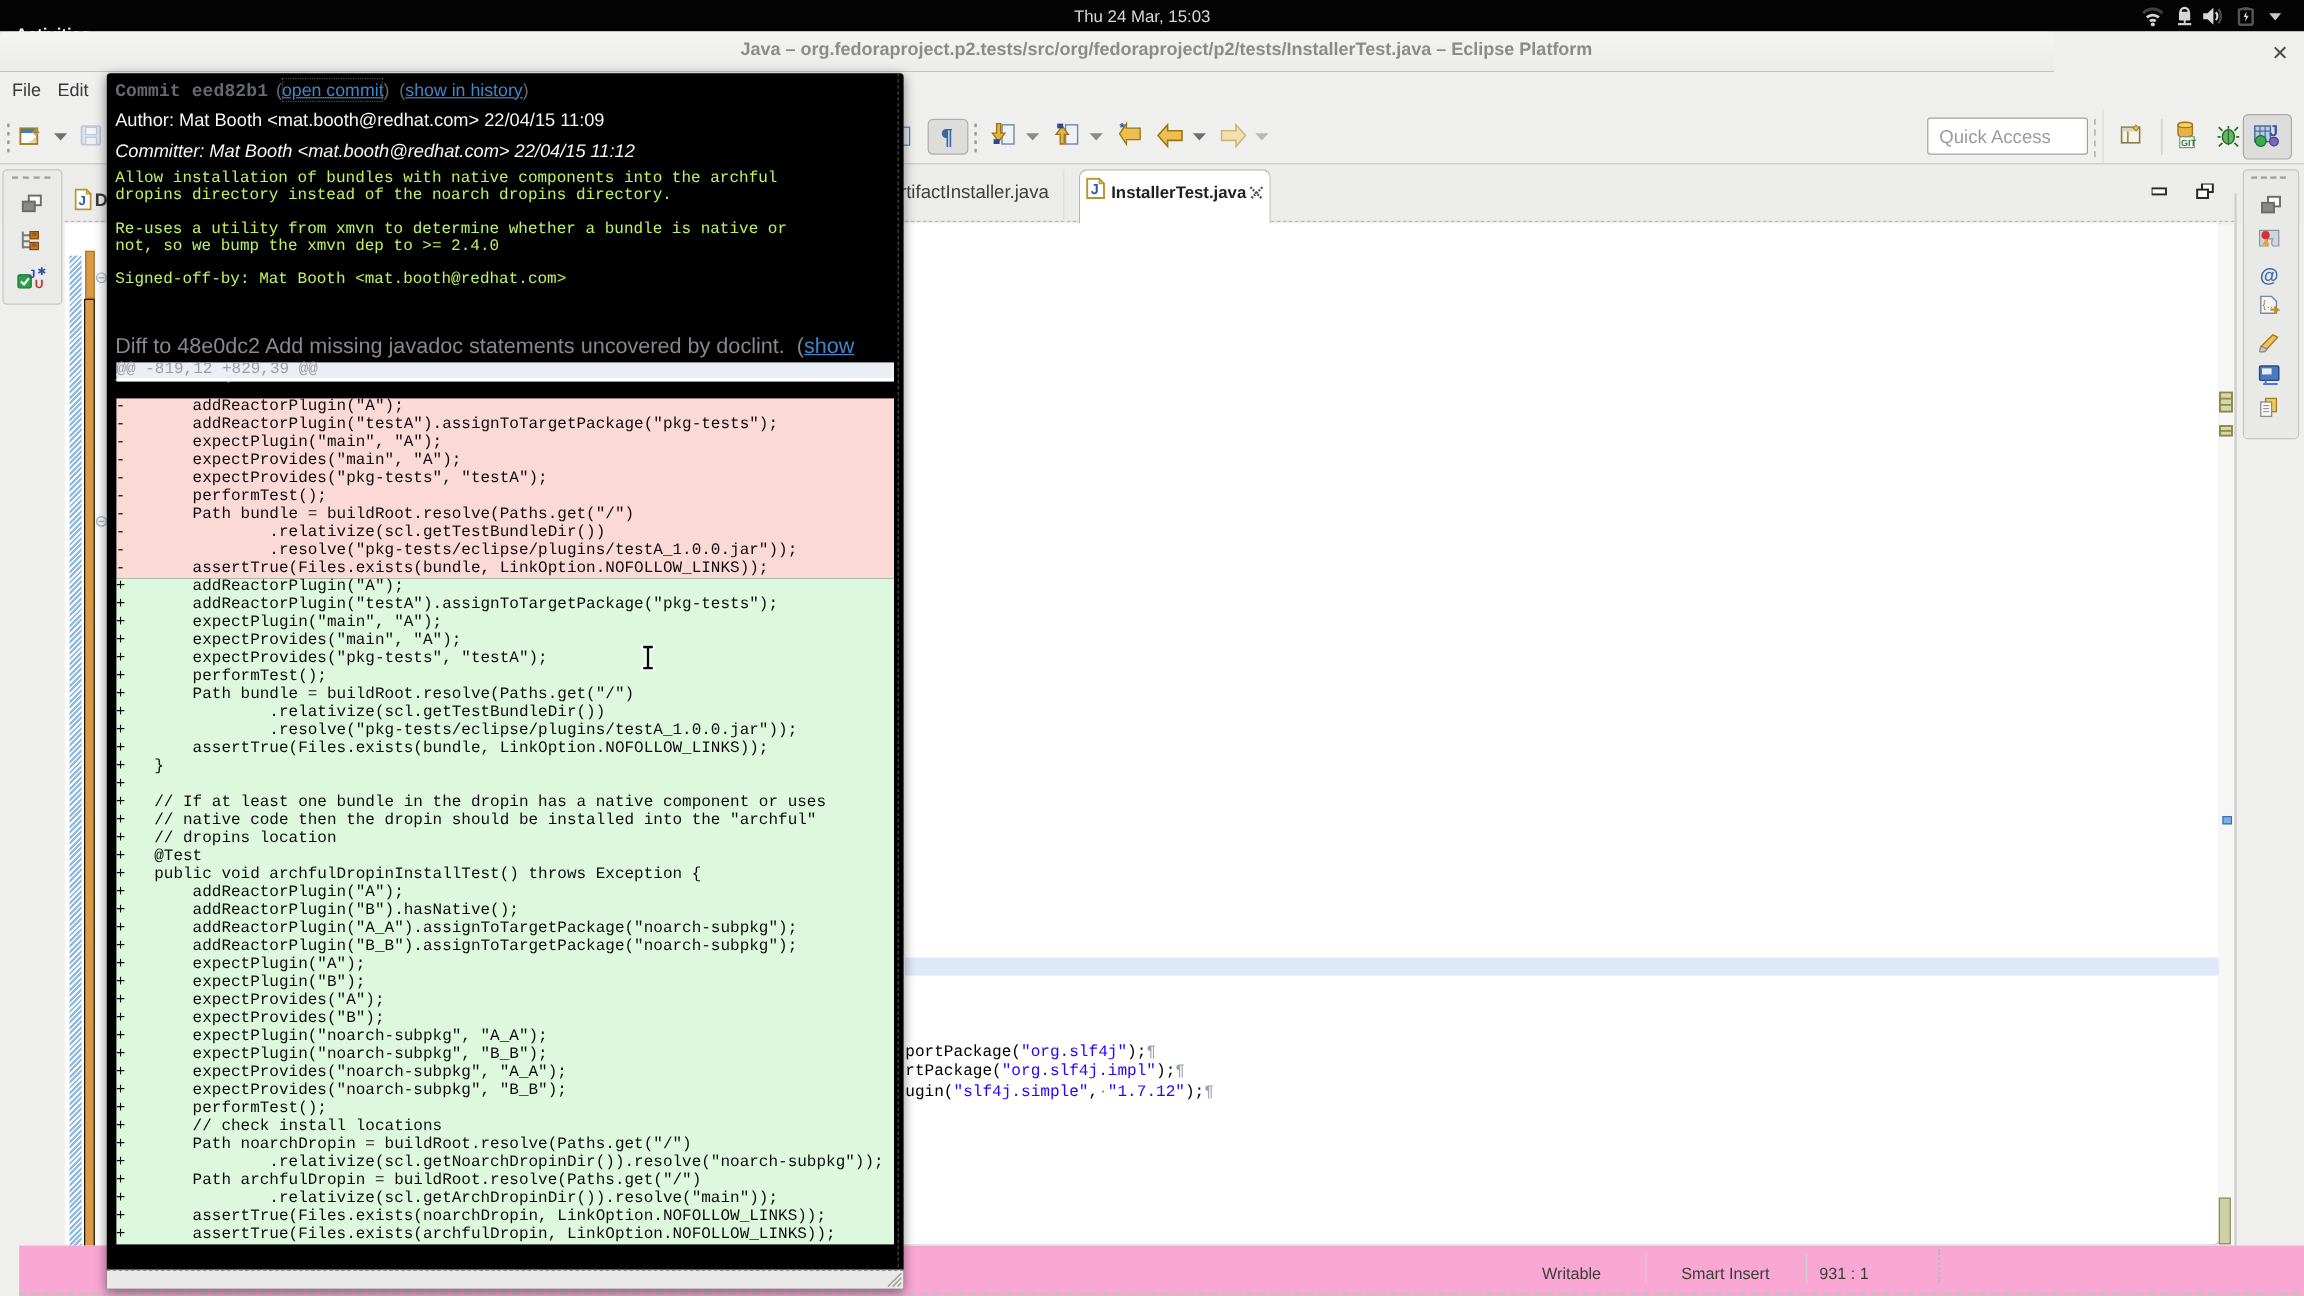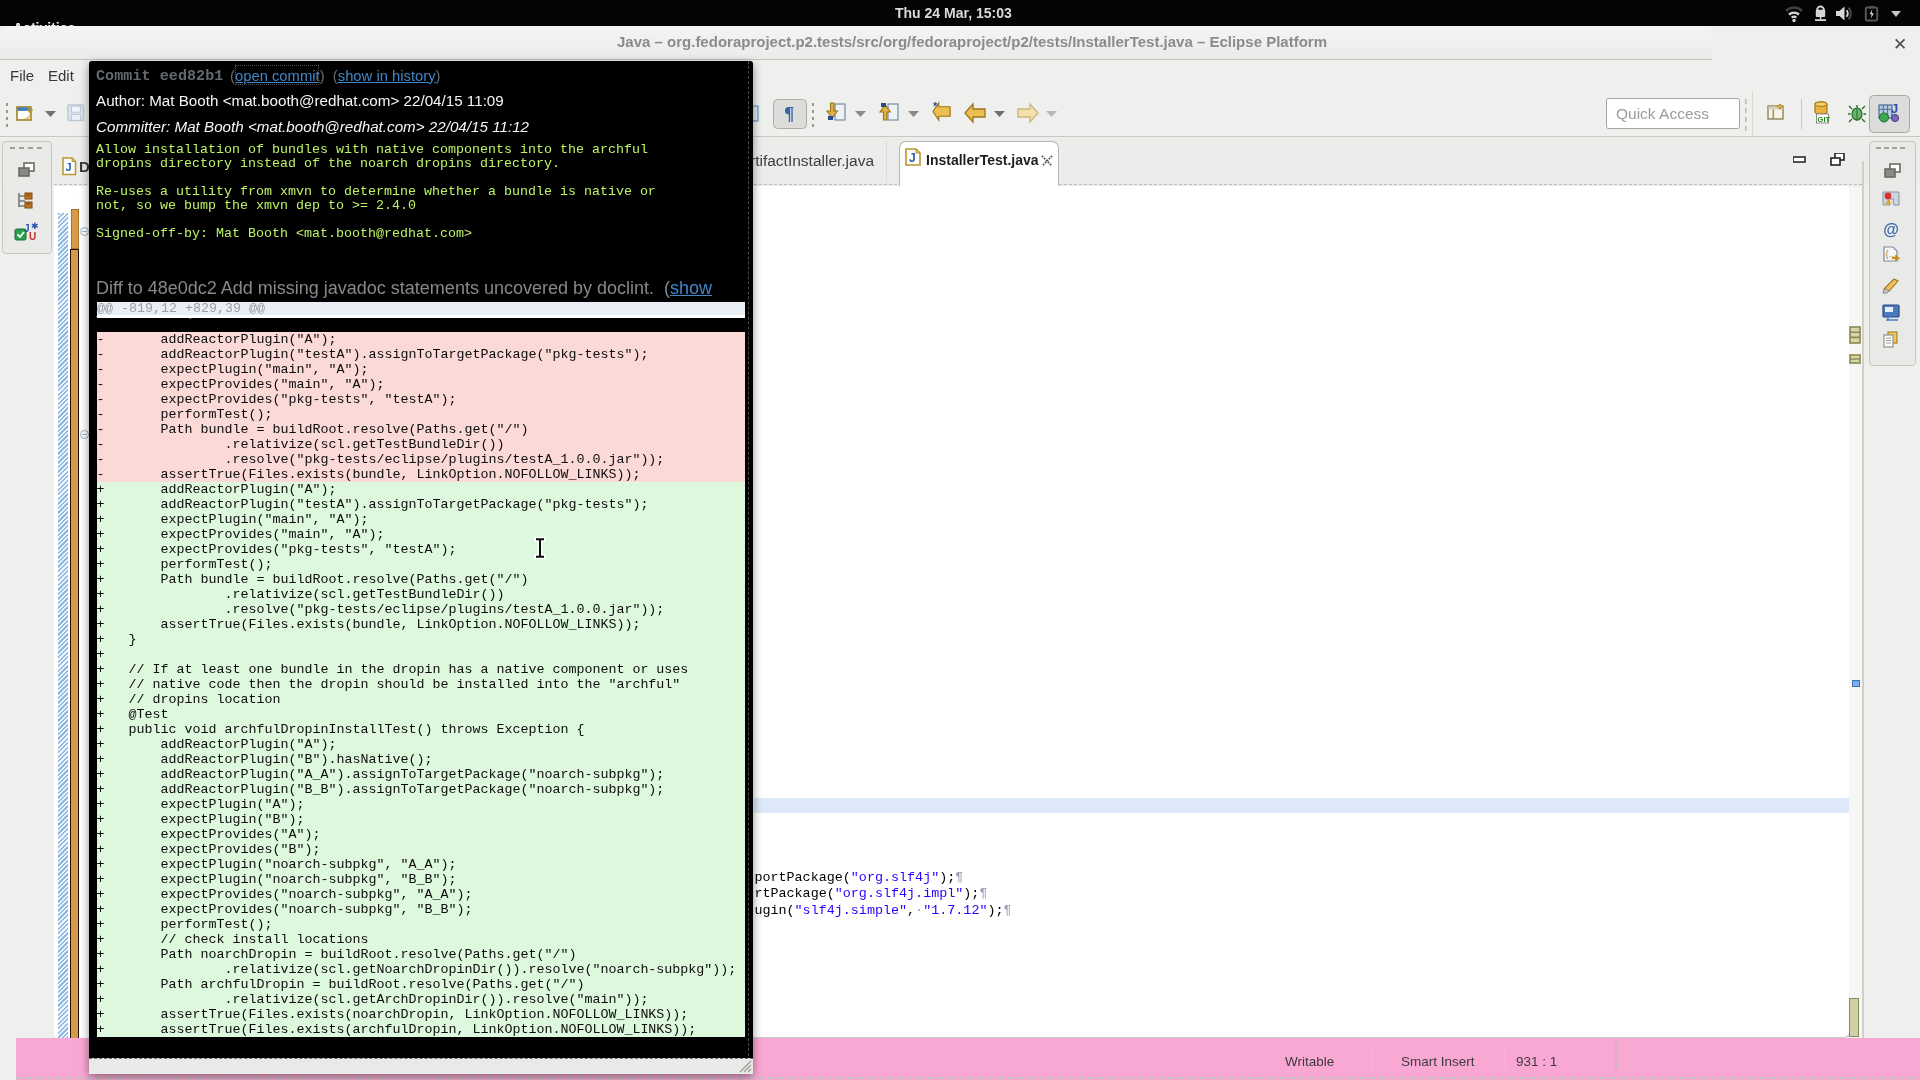--- a/index.html
+++ b/index.html
@@ -2,21 +2,21 @@
 <html><head><meta charset="utf-8"><title>page</title>
 <style>
 *{margin:0;padding:0;box-sizing:border-box}
 html,body{width:1920px;height:1080px;overflow:hidden;background:#ededed}
 body{font-family:"Liberation Sans",sans-serif;-webkit-font-smoothing:antialiased}
 .abs{position:absolute}
 #screen{position:relative;width:1920px;height:1080px;background:#ededed}
 
 #topbar{position:absolute;left:0;top:0;width:1920px;height:26px;background:#040404;color:#e8e8e8}
 #activities{position:absolute;left:13px;top:20px;font-size:14px;font-weight:bold;color:#f2f2f2}
-#clock{position:absolute;left:895px;top:5px;font-size:14px;font-weight:bold;color:#dadada}
+#clock{position:absolute;left:895px;top:5px;font-size:14px;font-weight:normal;color:#dadada}
 
 #ewin{position:absolute;left:0;top:26px;width:1920px;height:1054px;background:#efefee;border-radius:6px 6px 0 0}
 #titlebar{position:absolute;left:0;top:0;width:1712px;height:34px;border-radius:6px 6px 0 0;
   background:linear-gradient(#f4f4f3,#ebebea);border-bottom:1px solid #c3c3c0}
 #title{position:absolute;left:0;top:7px;width:1944px;text-align:center;font-size:15px;font-weight:bold;color:#8b8b8b}
 #wclose{position:absolute;left:1890px;top:9px;width:20px;height:20px;color:#4c4c4c;font-size:17px;line-height:20px;text-align:center}
 #menubar{position:absolute;left:0;top:35px;width:1628px;height:30px;background:#efefee;color:#36393a;font-size:15px}
 #menubar span{position:absolute;top:6px}
 #toolbar{position:absolute;left:0;top:65px;width:1920px;height:46px;background:#efefee;border-bottom:1px solid #c6c6c3}
 #tabstrip{position:absolute;left:0;top:112px;width:1920px;height:48px;background:#ececeb}

